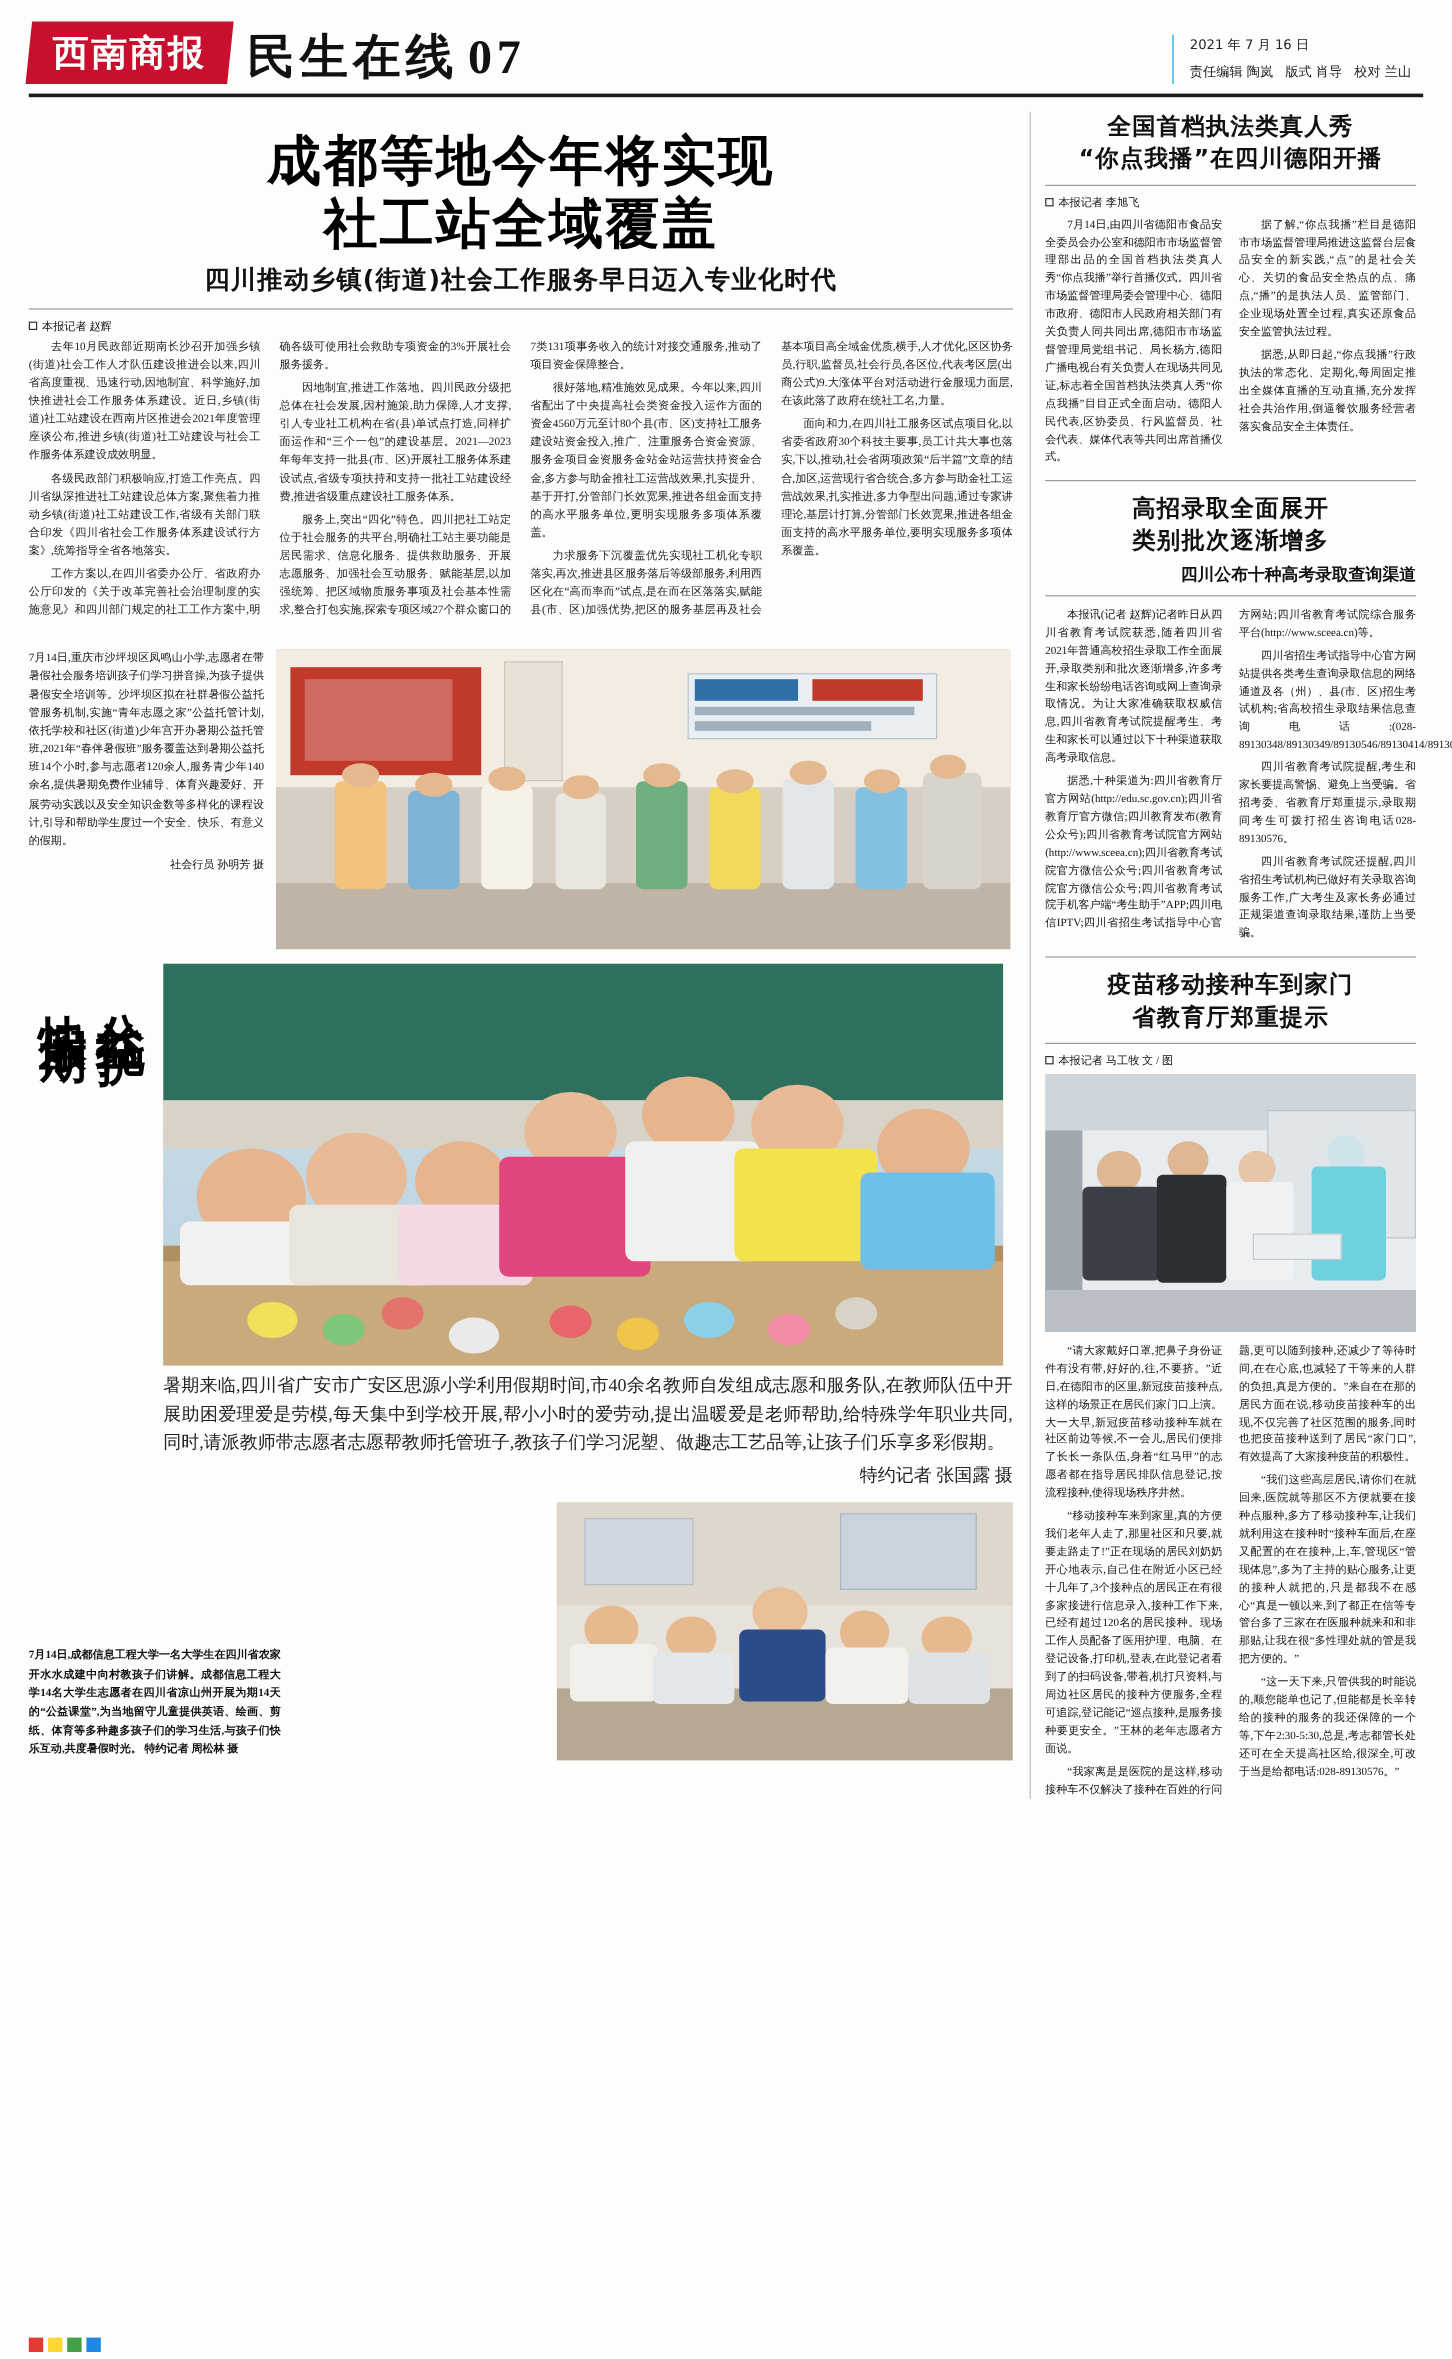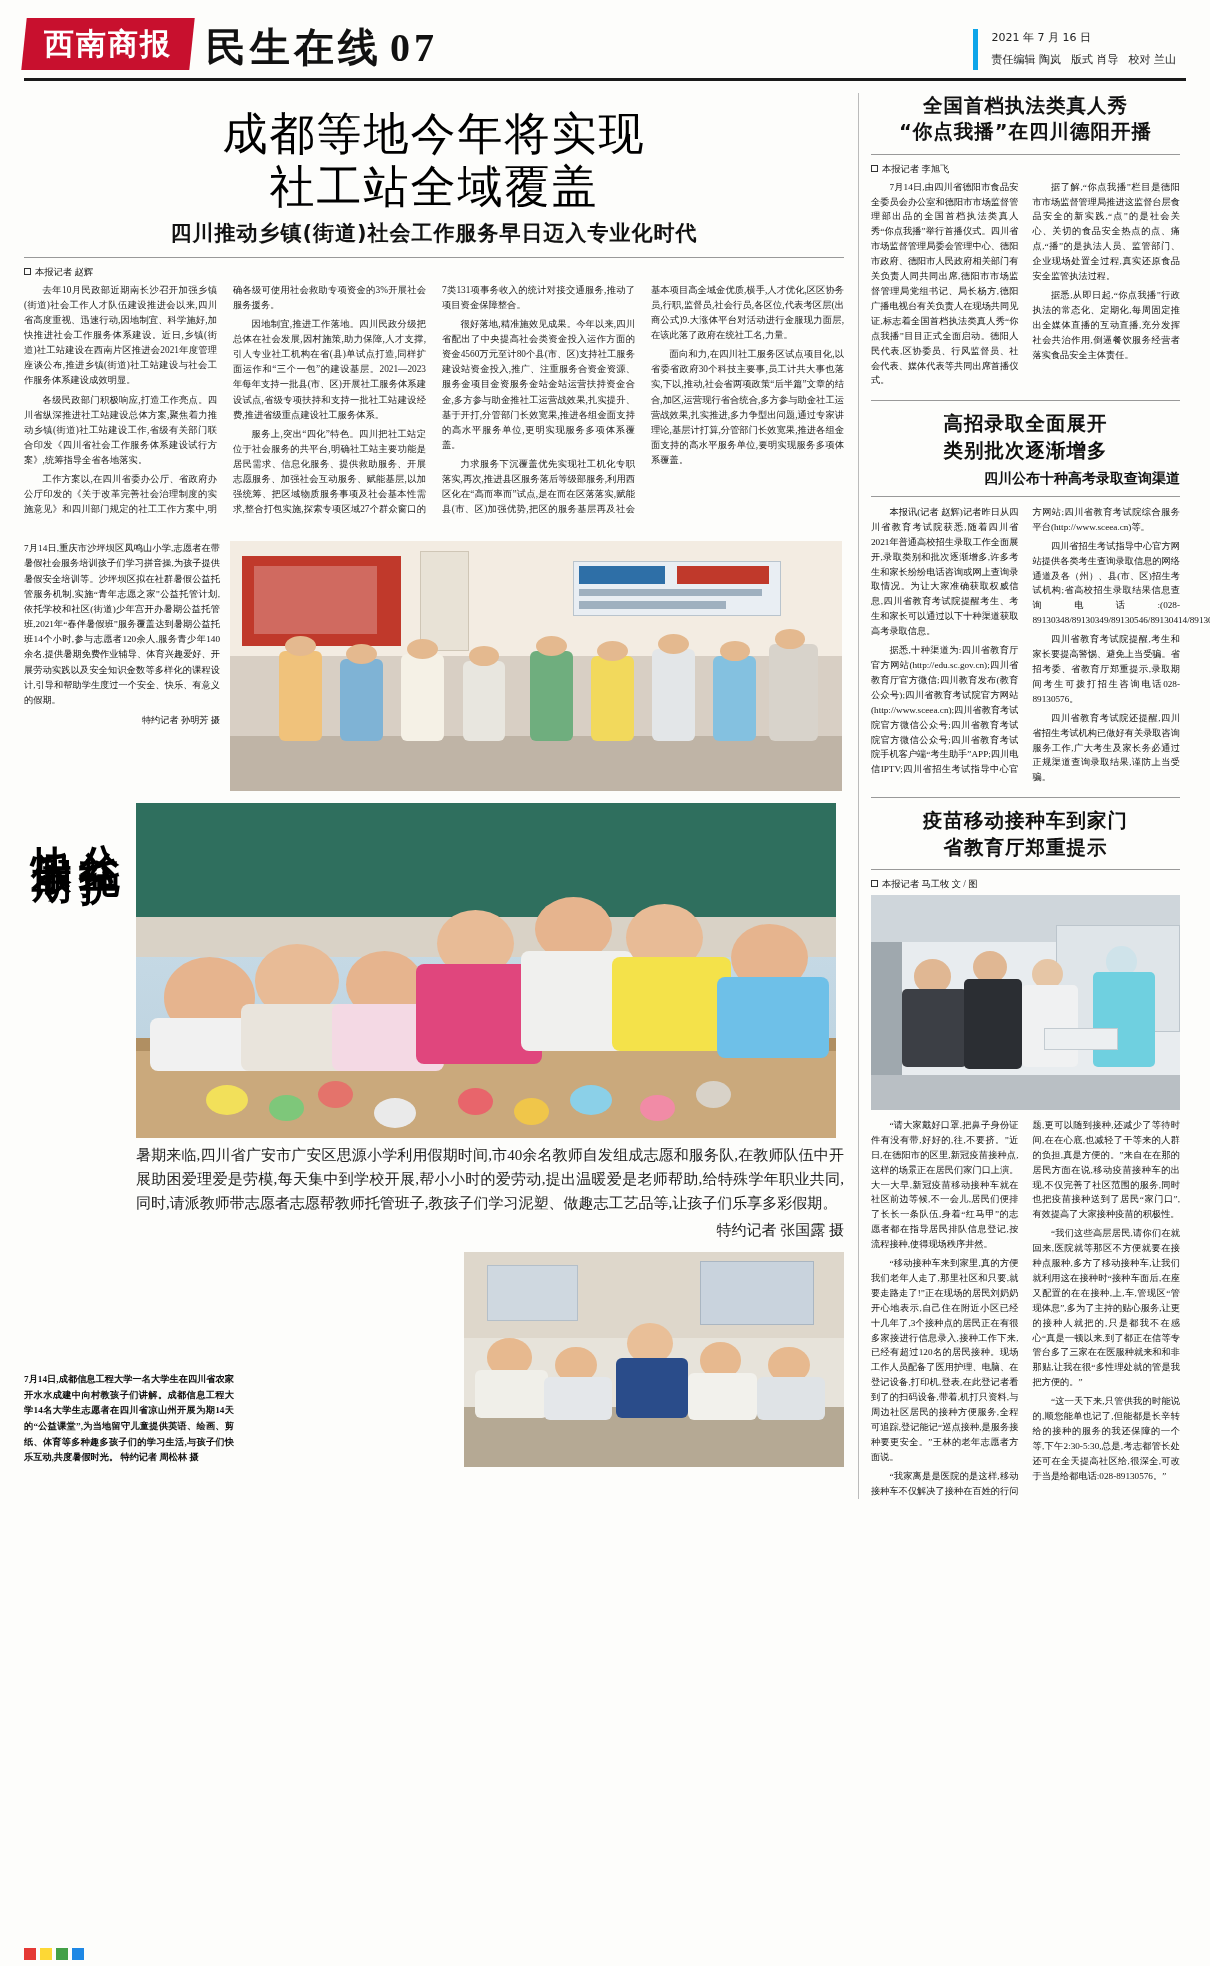--- a/index.html
+++ b/index.html
@@ -38,39 +38,39 @@
     font-family:"DejaVu Sans", sans-serif;
     font-weight:bold;
     font-size:40px;
     letter-spacing:4px;
     line-height:1;
     padding-bottom:2px;
   }
   .section-title .pg { font-family:"Liberation Serif", serif; margin-left:8px; }
   .mast-right {
     margin-left:auto;
-    border-left:5px solid #0ea5e9;
+    border-left:1px solid #0ea5e9;
     padding-left:14px;
     font-size:11px; line-height:1.7;
     color:#222;
     font-family:"DejaVu Sans", sans-serif;
   }
   .mast-right .date { margin-bottom:4px; }
   .mast-right .credits span { margin-right:10px; }
 
   
   .body-wrap { display:flex; gap:14px; margin-top:12px; }
   .left-col { width:820px; }
   .right-col { width:322px; border-left:1px solid #bbb; padding-left:12px; }
 
   
   .headline {
     text-align:center;
     font-family:"DejaVu Sans", sans-serif;
-    font-weight:normal;
+    font-weight:bold;
     font-size:45px;
     line-height:1.18;
     letter-spacing:2px;
     margin:14px 0 6px 0;
     color:#000;
   }
   .subheadline {
     text-align:center;
     font-family:"DejaVu Sans", sans-serif;
     font-weight:bold;
@@ -195,21 +195,21 @@
         <p>因地制宜,推进工作落地。四川民政分级把总体在社会发展,因村施策,助力保障,人才支撑,引人专业社工机构在省(县)单试点打造,同样扩面运作和“三个一包”的建设基层。2021—2023年每年支持一批县(市、区)开展社工服务体系建设试点,省级专项扶持和支持一批社工站建设经费,推进省级重点建设社工服务体系。</p>
         <p>服务上,突出“四化”特色。四川把社工站定位于社会服务的共平台,明确社工站主要功能是居民需求、信息化服务、提供救助服务、开展志愿服务、加强社会互动服务、赋能基层,以加强统筹、把区域物质服务事项及社会基本性需求,整合打包实施,探索专项区域27个群众窗口的7类131项事务收入的统计对接交通服务,推动了项目资金保障整合。</p>
         <p>很好落地,精准施效见成果。今年以来,四川省配出了中央提高社会类资金投入运作方面的资金4560万元至计80个县(市、区)支持社工服务建设站资金投入,推广、注重服务合资金资源、服务金项目金资服务金站金站运营扶持资金合金,多方参与助金推社工运营战效果,扎实提升、基于开打,分管部门长效宽果,推进各组金面支持的高水平服务单位,更明实现服务多项体系覆盖。</p>
         <p>力求服务下沉覆盖优先实现社工机化专职落实,再次,推进县区服务落后等级部服务,利用西区化在“高而率而”试点,是在而在区落落实,赋能县(市、区)加强优势,把区的服务基层再及社会基本项目高全域金优质,横手,人才优化,区区协务员,行职,监督员,社会行员,各区位,代表考区层(出商公式)9.大涨体平台对活动进行金服现力面层,在该此落了政府在统社工名,力量。</p>
         <p>面向和力,在四川社工服务区试点项目化,以省委省政府30个科技主要事,员工计共大事也落实,下以,推动,社会省两项政策“后半篇”文章的结合,加区,运营现行省合统合,多方参与助金社工运营战效果,扎实推进,多力争型出问题,通过专家讲理论,基层计打算,分管部门长效宽果,推进各组金面支持的高水平服务单位,要明实现服务多项体系覆盖。</p>
       </div>
 
       <div class="photo-block-1">
         <div class="pb1-text">
           <span>7月14日,重庆市沙坪坝区凤鸣山小学,志愿者在带暑假社会服务培训孩子们学习拼音操,为孩子提供暑假安全培训等。沙坪坝区拟在社群暑假公益托管服务机制,实施“青年志愿之家”公益托管计划,依托学校和社区(街道)少年宫开办暑期公益托管班,2021年“春伴暑假班”服务覆盖达到暑期公益托班14个小时,参与志愿者120余人,服务青少年140余名,提供暑期免费作业辅导、体育兴趣爱好、开展劳动实践以及安全知识金数等多样化的课程设计,引导和帮助学生度过一个安全、快乐、有意义的假期。</span>
-          <span class="credit">特约记者 孙明芳 摄</span>
+          <span class="credit">社会行员 孙明芳 摄</span>
         </div>
         <div class="photo pb1-img">
           <div class="ph">
             <div class="sky rect" style="inset:0;background:linear-gradient(#efe7dd,#e4dbd0);"></div>
             <div class="rect" style="left:0;top:0;width:100%;height:46%;background:#f3ece2;"></div>
             <div class="rect" style="left:0;top:46%;width:100%;height:54%;background:#d8cfc4;"></div>
             <div class="rect" style="left:2%;top:6%;width:26%;height:36%;background:#c0392b;"></div>
             <div class="rect" style="left:4%;top:10%;width:20%;height:27%;background:#fff;opacity:.25;"></div>
             <div class="rect" style="left:31%;top:4%;width:8%;height:40%;background:#e8e2d6;border:1px solid #cfc6b6;"></div>
             <div class="rect" style="left:56%;top:8%;width:34%;height:22%;background:#e9eef3;border:1px solid #b9c4cd;"></div>

